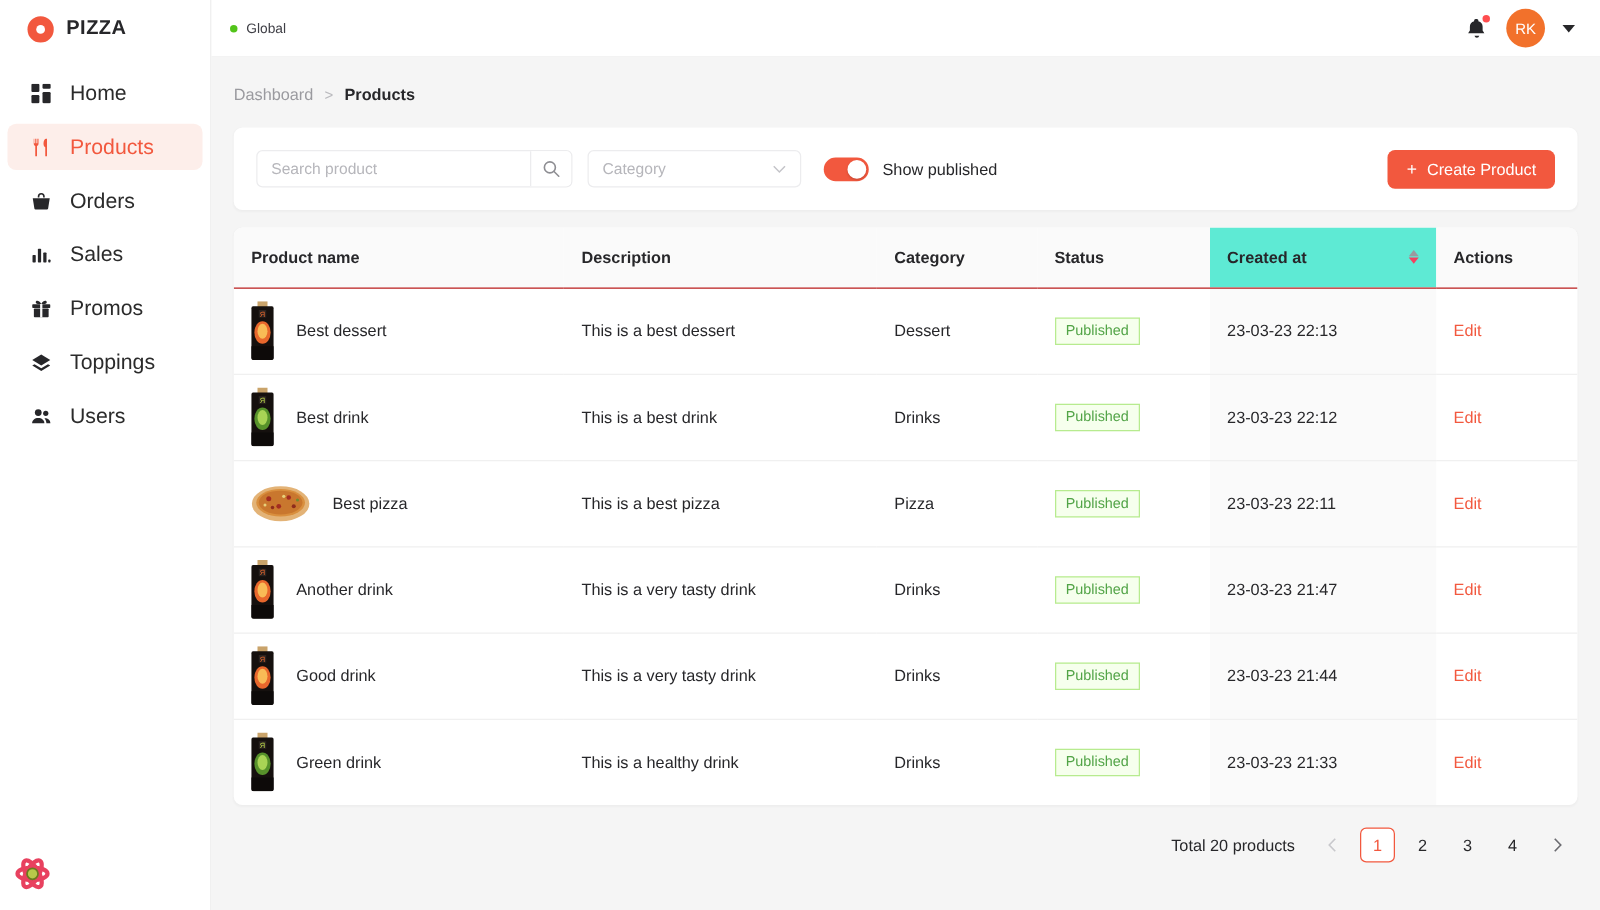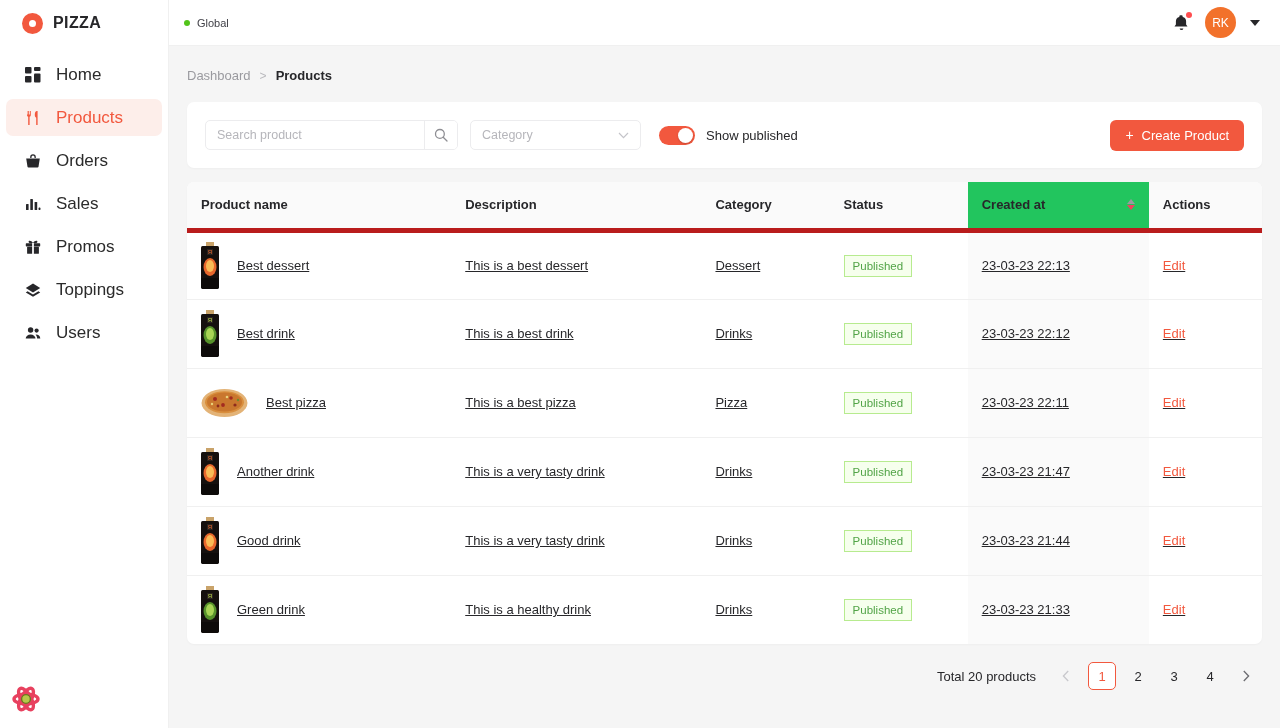--- a/index.html
+++ b/index.html
@@ -140,34 +140,33 @@
     background: #ffffff; border-radius: 7px; margin-top: 14px;
     box-shadow: 0 1px 2px rgba(0,0,0,0.03);
     overflow: hidden;
   }
   table { width: 100%; border-collapse: collapse; table-layout: fixed; }
   thead th {
     background: #fafafa;
     font-size: 13px; font-weight: bold; color: #27272a;
     text-align: left; height: 48px;
     padding: 0 14px;
-    border-bottom: 5px solid #b91c1c;
+    border-bottom: 1px solid #b91c1c;
     vertical-align: middle;
   }
-  thead th.sorted { background: #22c55e; }
+  thead th.sorted { background: #5eead4; }
   .th-inner { display: flex; align-items: center; }
   .sorter { margin-left: auto; display: flex; flex-direction: column; gap: 1px; align-items: center; cursor: pointer; }
   .tri-up { width:0;height:0;border-left:4px solid transparent;border-right:4px solid transparent;border-bottom:5px solid #9a9a9f; }
   .tri-down { width:0;height:0;border-left:4px solid transparent;border-right:4px solid transparent;border-top:5px solid #f2415f; }
   tbody td {
     font-size: 13px; color: #27272a;
     height: 69px; padding: 0 14px;
     border-bottom: 1px solid #f0f0f0;
     vertical-align: middle;
-    text-decoration: underline;
   }
   tbody td.created { background: #fafafa; }
   tbody tr:last-child td { border-bottom: none; }
   .name-cell { display: flex; align-items: center; gap: 18px; }
   .thumb { width: 18px; height: 47px; border-radius: 2px; flex: 0 0 18px; overflow: hidden; display:block;}
   .thumb.pizza { width: 47px; height: 30px; border-radius: 50%; flex: 0 0 47px; }
   .badge {
     display: inline-block;
     font-size: 11.5px; color: #52a447;
     background: #f6ffed; border: 1px solid #b7eb8f;

